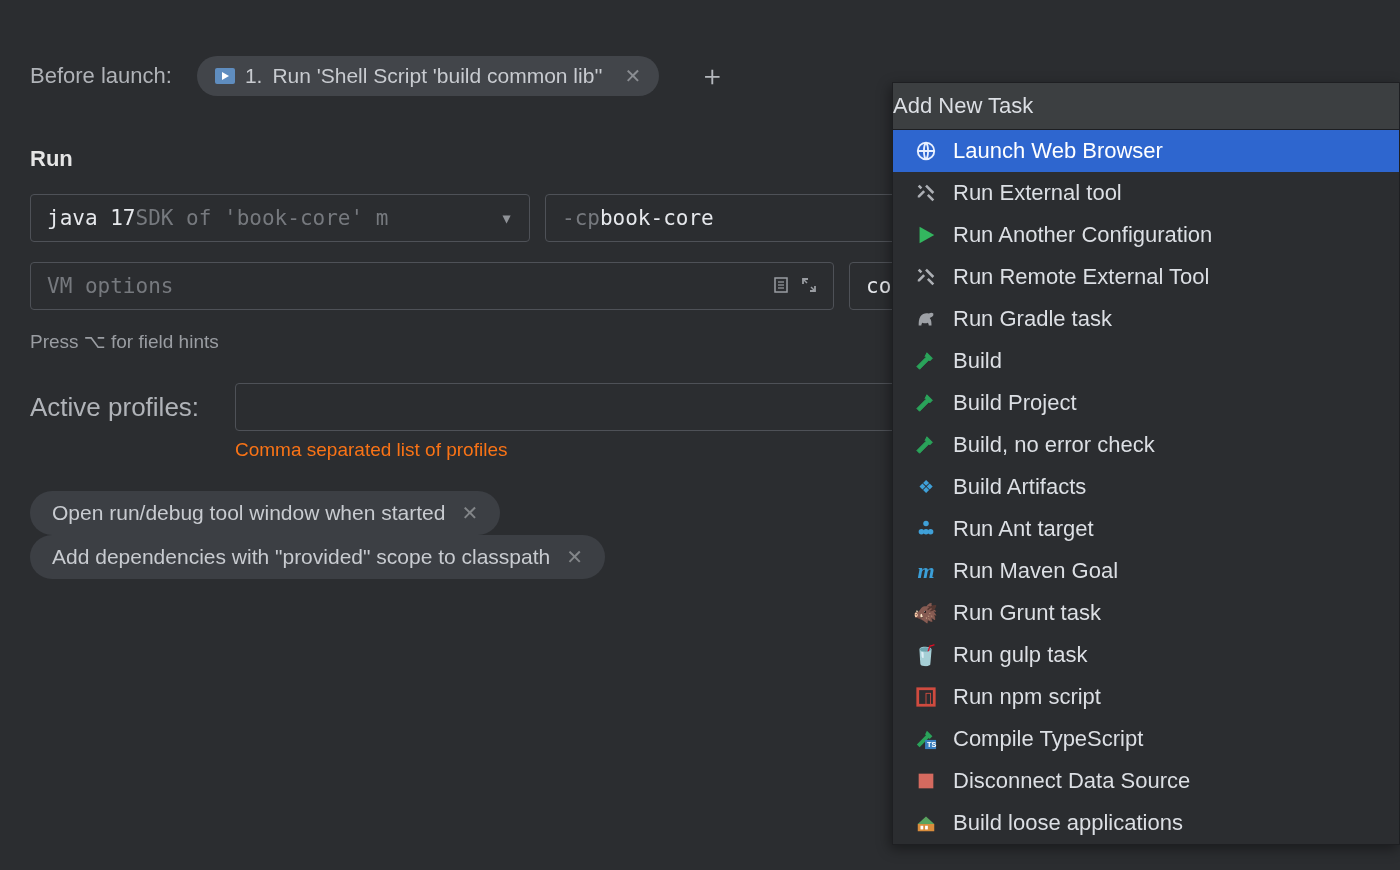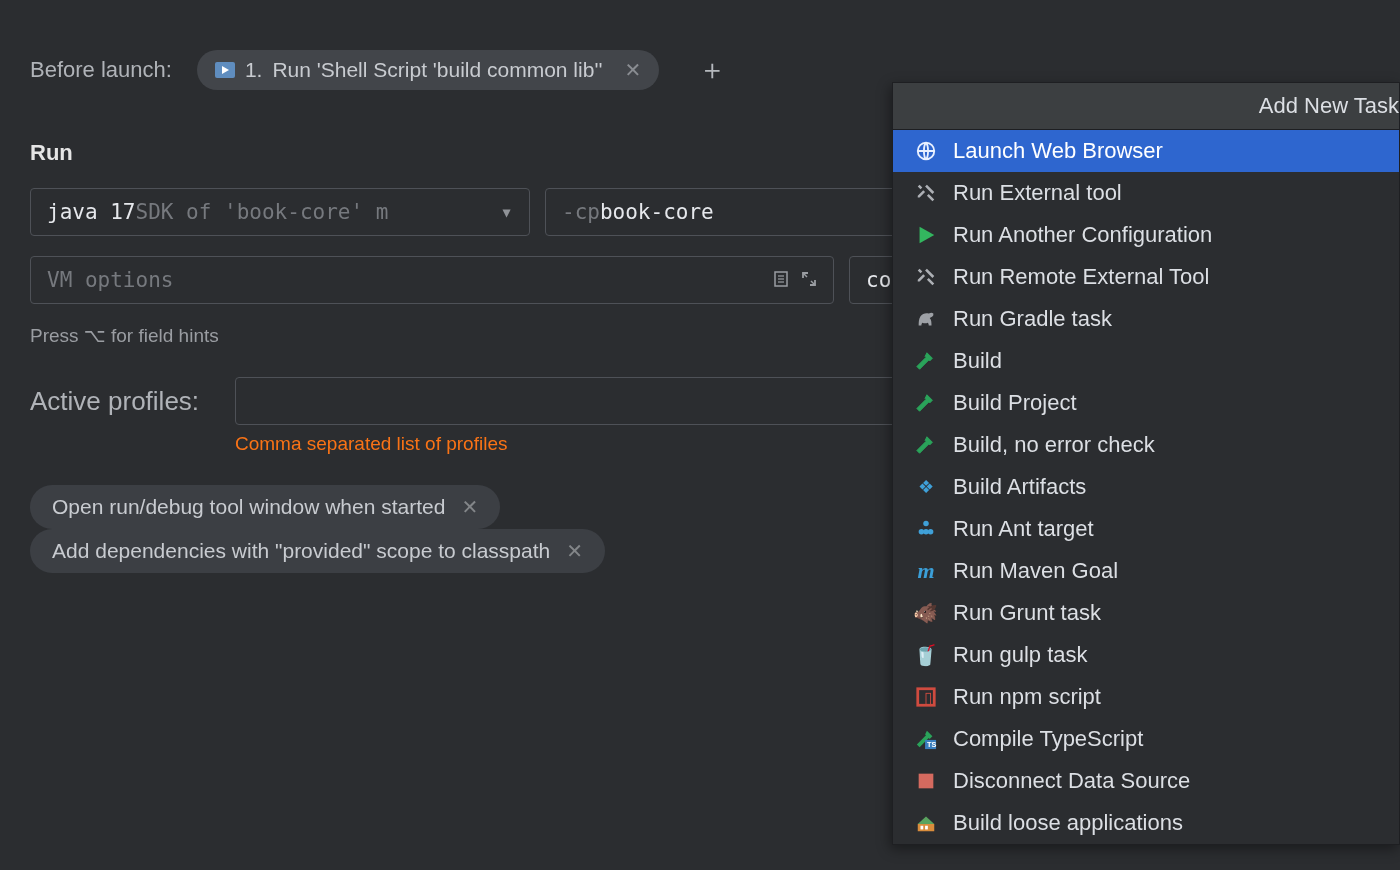--- a/index.html
+++ b/index.html
@@ -7,21 +7,21 @@
   background: #2b2d30;
   font-family: -apple-system, BlinkMacSystemFont, "Segoe UI", sans-serif;
   color: #bcbec4;
   font-size: 20px;
   width: 1400px;
   height: 870px;
   overflow: hidden;
   position: relative;
 }
 .main-panel {
-  padding: 20px 30px;
+  padding: 26px 30px;
 }
 .before-launch-row {
   display: flex;
   align-items: center;
   gap: 25px;
   margin-bottom: 50px;
   margin-top: 30px;
 }
 .before-launch-label { color: #b0b3b8; font-size: 22px; }
 .task-chip {
@@ -92,21 +92,21 @@
   top: 82px;
   right: 0;
   width: 508px;
   background: #2b2d30;
   border: 1px solid #1e1f22;
   box-shadow: -2px 4px 12px rgba(0,0,0,0.4);
 }
 .popup-header {
   background: #3c3f41;
   color: #dcdfe4;
-  text-align: right;
+  text-align: left;
   padding: 10px 0;
   font-size: 22px;
   border-bottom: 1px solid #1e1f22;
 }
 .popup-item {
   display: flex;
   align-items: center;
   gap: 14px;
   padding: 4px 20px;
   color: #dcdfe4;

